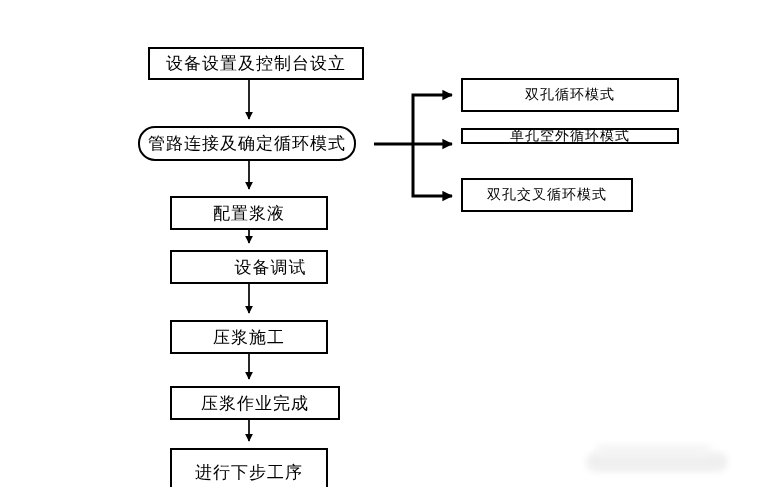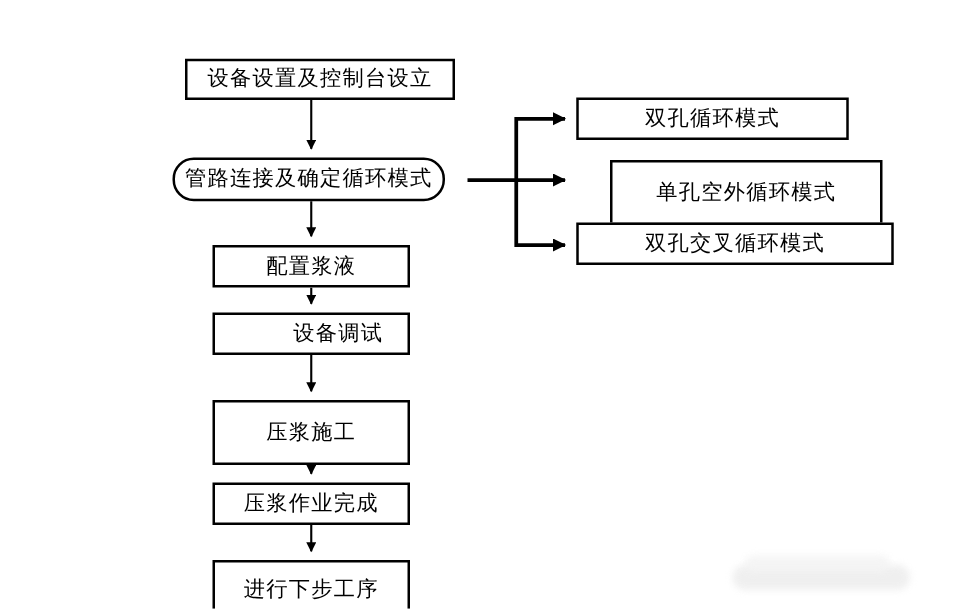--- a/index.html
+++ b/index.html
@@ -24,23 +24,24 @@
     background: #ffffff;
     display: flex;
     align-items: center;
     justify-content: center;
     color: #000000;
     font-size: 17px;
     letter-spacing: 1px;
     white-space: nowrap;
     line-height: 1;
     z-index: 3;
+    font-family: Liberation Serif, serif;
   }
   .node.mode-node {
-    font-size: 17px;
+    font-size: 14px;
   }
   svg.wires {
     position: absolute;
     left: 0;
     top: 0;
     width: 768px;
     height: 487px;
     z-index: 1;
     pointer-events: none;
   }
@@ -99,37 +100,37 @@
   </div>
 
   <div class="node" style="left:170px; top:196px; width:158px; height:34px;text-align:right;">
     <span>配置浆液</span>
   </div>
 
   <div class="node" style="left:170px; top:250px; width:158px; height:34px;padding-left:43px;">
     <span>设备调试</span>
   </div>
 
-  <div class="node" style="left:170px; top:320px; width:158px; height:52px;">
+  <div class="node" style="left:170px; top:320px; width:158px; height:34px;">
     <span>压浆施工</span>
   </div>
 
-  <div class="node" style="left:170px; top:386px; width:158px; height:34px;">
+  <div class="node" style="left:170px; top:386px; width:170px; height:34px;">
     <span>压浆作业完成</span>
   </div>
 
   <div class="node" style="left:170px; top:448px; width:158px; height:48px;">
     <span>进行下步工序</span>
   </div>
 
   <div class="node mode-node" style="left:461px; top:78px; width:218px; height:34px;">
     <span>双孔循环模式</span>
   </div>
 
-  <div class="node mode-node" style="left:461px; top:128px; width:218px; height:52px;margin-left:27px;">
+  <div class="node mode-node" style="left:461px; top:128px; width:218px; height:16px;">
     <span>单孔空外循环模式</span>
   </div>
 
-  <div class="node mode-node" style="left:461px; top:178px; width:254px; height:34px;">
+  <div class="node mode-node" style="left:461px; top:178px; width:172px; height:34px;">
     <span>双孔交叉循环模式</span>
   </div>
 
 </div>
 
 </body></html>

